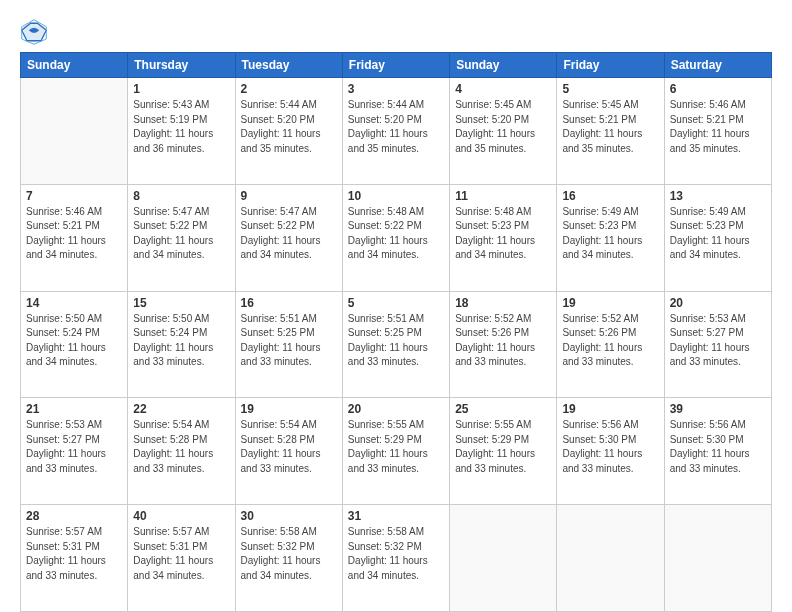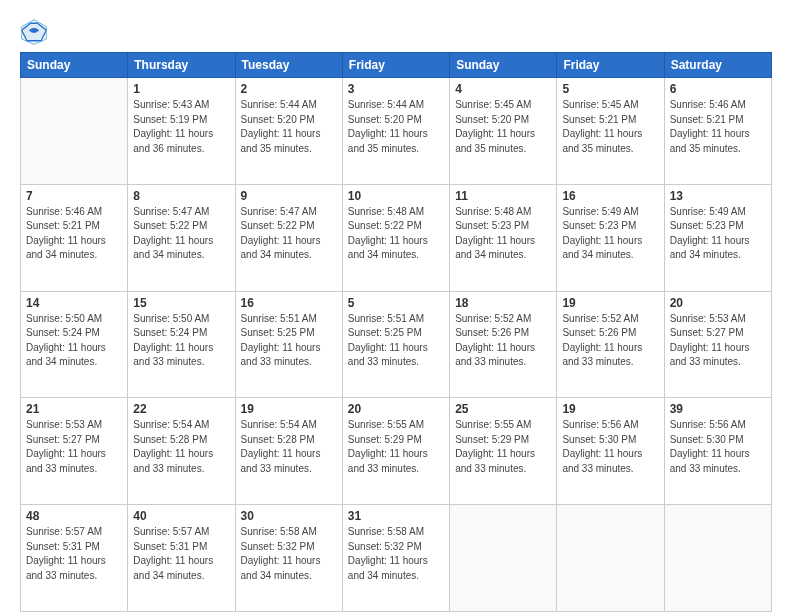--- a/index.html
+++ b/index.html
@@ -336,21 +336,21 @@
           <td>
             <span class="day-number">39</span>
             <div class="day-info">Sunrise: 5:56 AM
 Sunset: 5:30 PM
 Daylight: 11 hours
 and 33 minutes.</div>
           </td>
         </tr>
         <tr>
           <td>
-            <span class="day-number">48</span>
+            <span class="day-number">28</span>
             <div class="day-info">Sunrise: 5:57 AM
 Sunset: 5:31 PM
 Daylight: 11 hours
 and 33 minutes.</div>
           </td>
           <td>
             <span class="day-number">40</span>
             <div class="day-info">Sunrise: 5:57 AM
 Sunset: 5:31 PM
 Daylight: 11 hours

